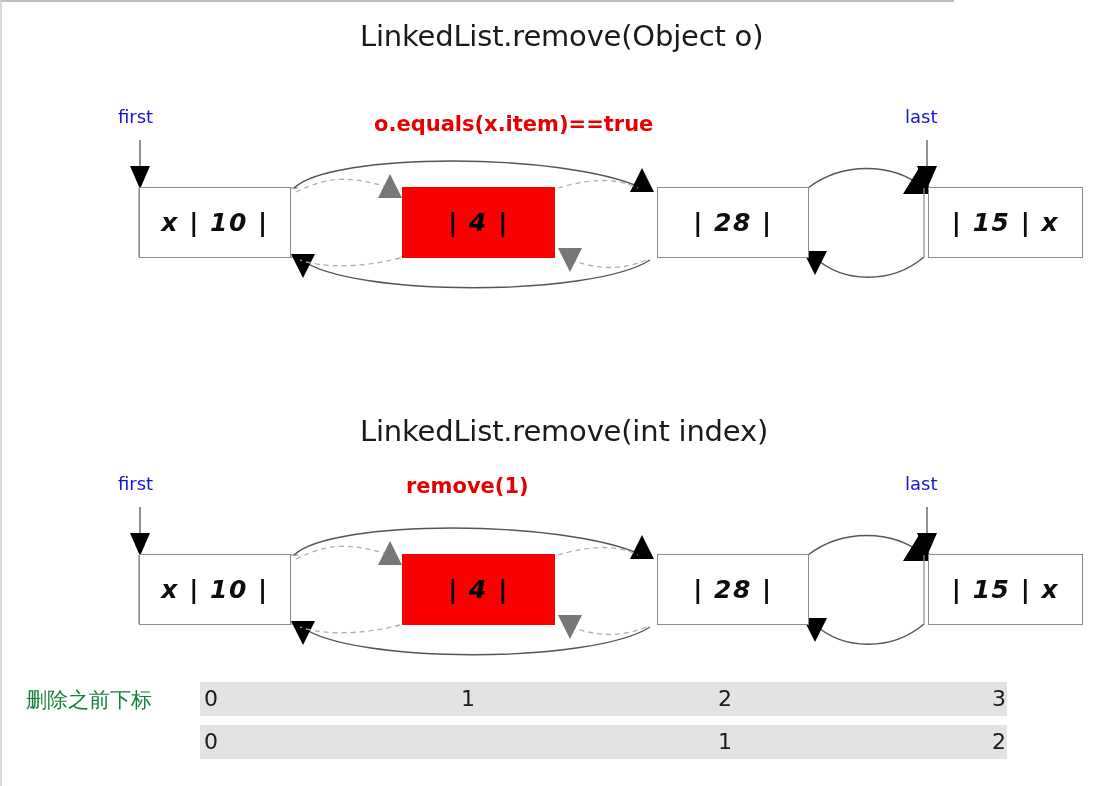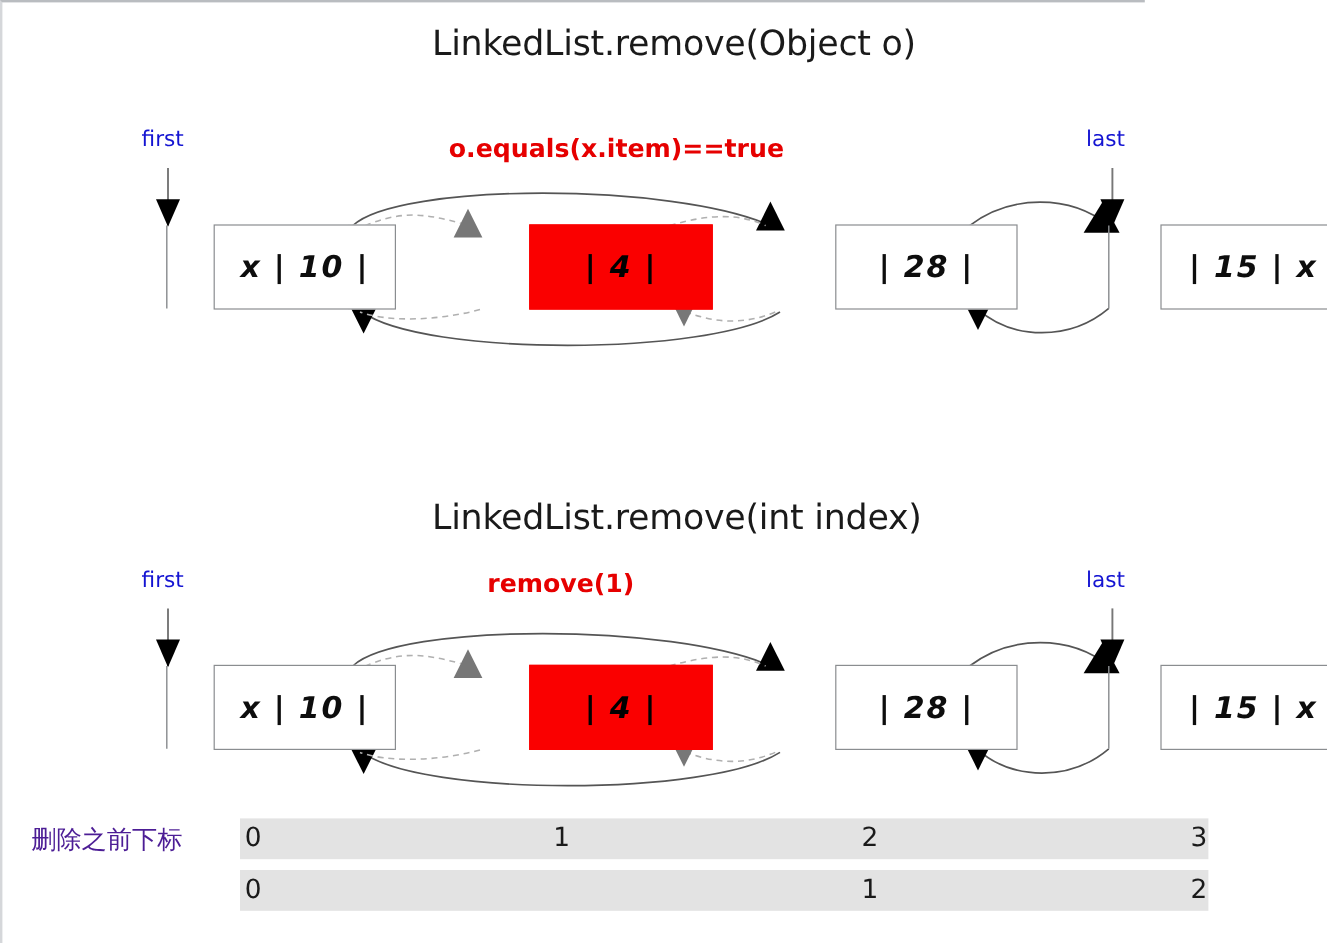--- a/index.html
+++ b/index.html
@@ -56,21 +56,20 @@
     white-space: nowrap;
   }
   .node-box {
     position: absolute;
     box-sizing: border-box;
     border: 1px solid #8a8d90;
     background: #ffffff;
     display: flex;
     align-items: center;
     justify-content: center;
-    margin-left: 39px;
   }
   .node-box.removed {
     background: #fa0000;
     border: 1px solid #fa0000;
   }
   .node-text {
     font-family: "DejaVu Sans", "Liberation Sans", sans-serif;
     font-size: 25px;
     font-weight: bold;
     font-style: italic;
@@ -82,21 +81,21 @@
 
   .idx-row {
     position: absolute;
     height: 34px;
     background: #e3e3e3;
   }
   .idx-rowlabel {
     position: absolute;
     font-family: "DejaVu Sans", "Liberation Sans", sans-serif;
     font-size: 21px;
-    color: #4c1d95;
+    color: #15803d;
     white-space: nowrap;
   }
   .idx-val {
     position: absolute;
     font-family: "DejaVu Sans", "Liberation Sans", sans-serif;
     font-size: 22px;
     color: #1a1a1a;
     white-space: nowrap;
   }
   .watermark {

